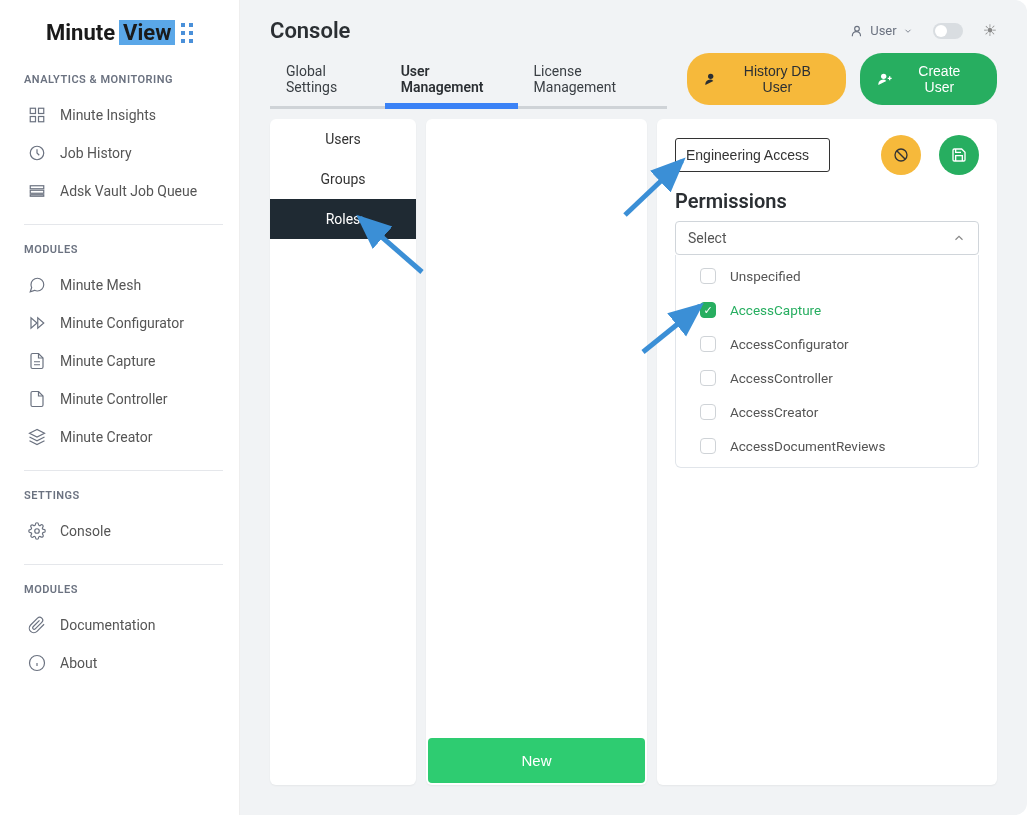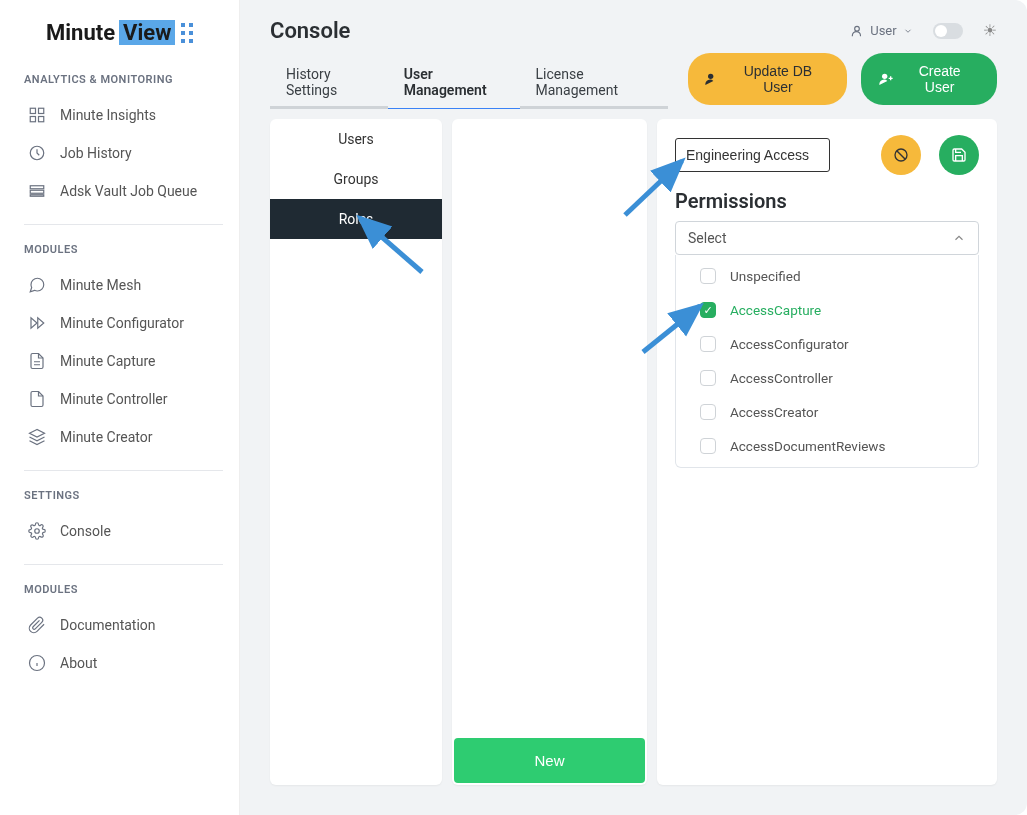--- a/index.html
+++ b/index.html
@@ -146,21 +146,21 @@
   .tab {
     padding: 10px 16px 8px 16px;
     font-size: 14px;
     color: #3a3f44;
     cursor: pointer;
     border-bottom: 3px solid #cfd3d7;
   }
   .tab.active {
     font-weight: 600;
     color: #2b2f33;
-    border-bottom: 1px solid #3b82f6;
+    border-bottom: 6px solid #3b82f6;
   }
   .toolbar-spacer { flex: 1; }
   .btn {
     display: inline-flex;
     align-items: center;
     gap: 10px;
     border: none;
     border-radius: 22px;
     padding: 10px 24px 10px 14px;
     font-size: 14px;
@@ -189,21 +189,21 @@
     padding: 10px 30px 30px 30px;
     overflow: hidden;
   }
   .panel {
     background: #fff;
     border-radius: 6px;
     box-shadow: 0 1px 2px rgba(0,0,0,0.05);
     display: flex;
     flex-direction: column;
   }
-  .panel.left { width: 172px; }
+  .panel.left { width: 146px; }
   .panel.mid { flex: 1; }
   .panel.right { width: 340px; padding: 16px 18px; }
 
   .subtab {
     padding: 12px 0;
     text-align: center;
     font-size: 14px;
     color: #333;
     cursor: pointer;
   }
@@ -469,34 +469,34 @@
               <path d="M6 9l6 6 6-6"></path>
             </svg>
         </div>
         <div class="toggle"></div>
         <span class="sun-icon">☀</span>
       </div>
     </div>
 
     <div class="toolbar">
       <div class="tabs">
-        <div class="tab">History Settings</div>
+        <div class="tab">Global Settings</div>
         <div class="tab active">User Management</div>
         <div class="tab">License Management</div>
       </div>
       <div class="toolbar-spacer"></div>
       <button class="btn btn-warning">
         <span class="btn-icon">
             <svg width="16" height="16" viewBox="0 0 24 24" fill="currentColor">
               <circle cx="10" cy="8" r="4"></circle>
               <path d="M2 21v-1a7 7 0 0 1 12-5"></path>
               <path d="M16 8l6 0"></path>
             </svg>
           </span>
-        <span>Update DB User</span>
+        <span>History DB User</span>
       </button>
       <button class="btn btn-success">
         <span class="btn-icon">
             <svg width="16" height="16" viewBox="0 0 24 24" fill="currentColor">
               <circle cx="10" cy="8" r="4"></circle>
               <path d="M2 21v-1a7 7 0 0 1 12-5"></path>
               <path d="M19 8v6M16 11h6" stroke="currentColor" stroke-width="2"></path>
             </svg>
           </span>
         <span>Create User</span>

